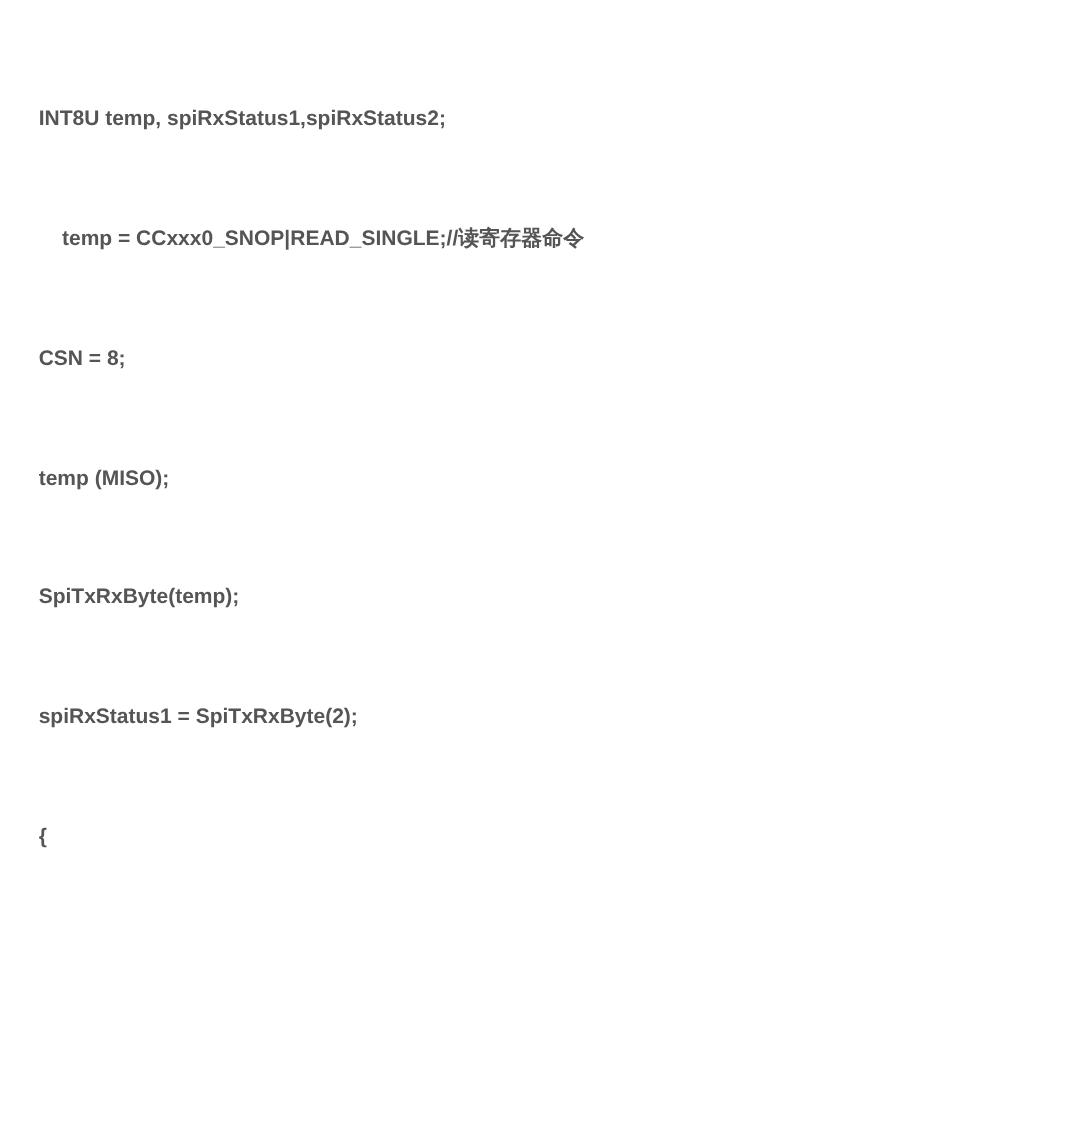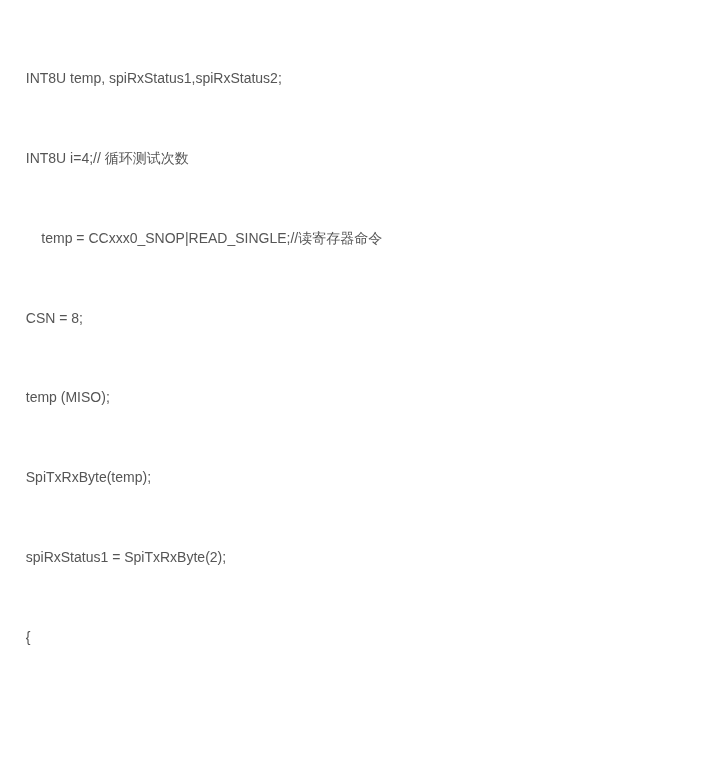--- a/index.html
+++ b/index.html
@@ -10,28 +10,27 @@
     color: #555;
     line-height: 1.9;
     background: #fff;
     width: 725px;
     box-sizing: border-box;
   }
   .code-block {
     white-space: pre;
     font-family: "Microsoft YaHei", Tahoma, Arial, sans-serif;
   }
-  .line { display: block; }
+  .line { display: block; font-weight: bold; }
 </style>
 </head>
 <body>
 
 <div class="code-block">
   <span class="line">  INT8U temp, spiRxStatus1,spiRxStatus2;</span>
-  <span class="line">  INT8U i=4;// 循环测试次数</span>
   <span class="line">      temp = CCxxx0_SNOP|READ_SINGLE;//读寄存器命令</span>
   <span class="line">  CSN = 8;</span>
   <span class="line">  temp (MISO);</span>
   <span class="line">  SpiTxRxByte(temp);</span>
   <span class="line">  spiRxStatus1 = SpiTxRxByte(2);</span>
   <span class="line">  {</span>
   
   
   
   

